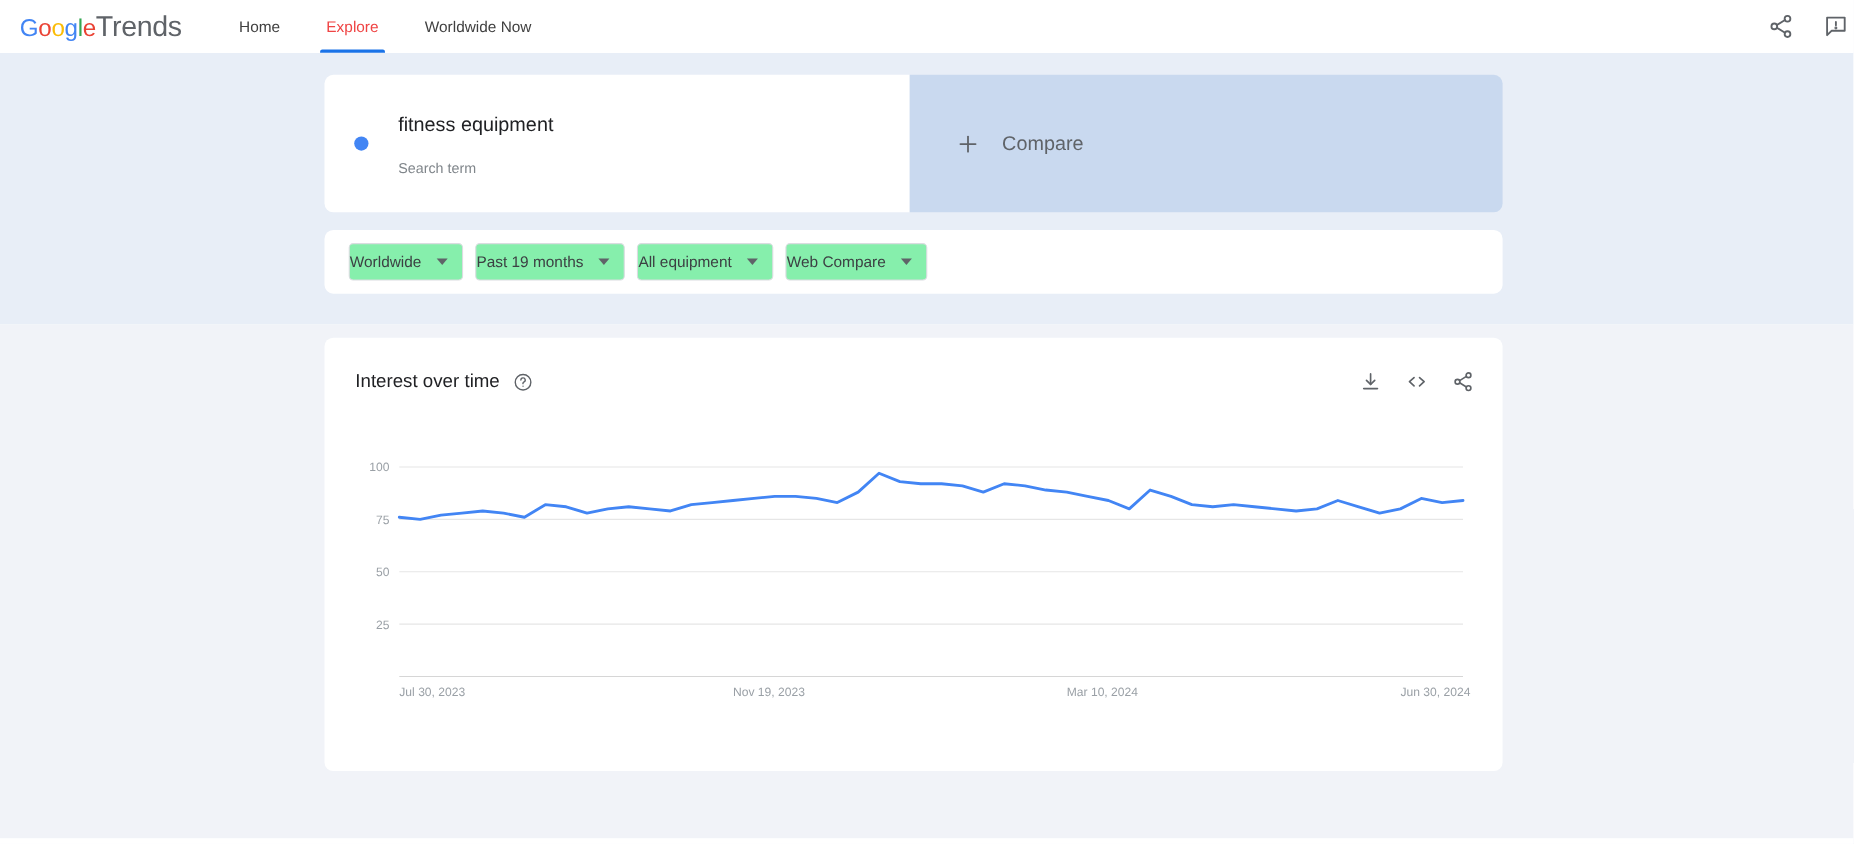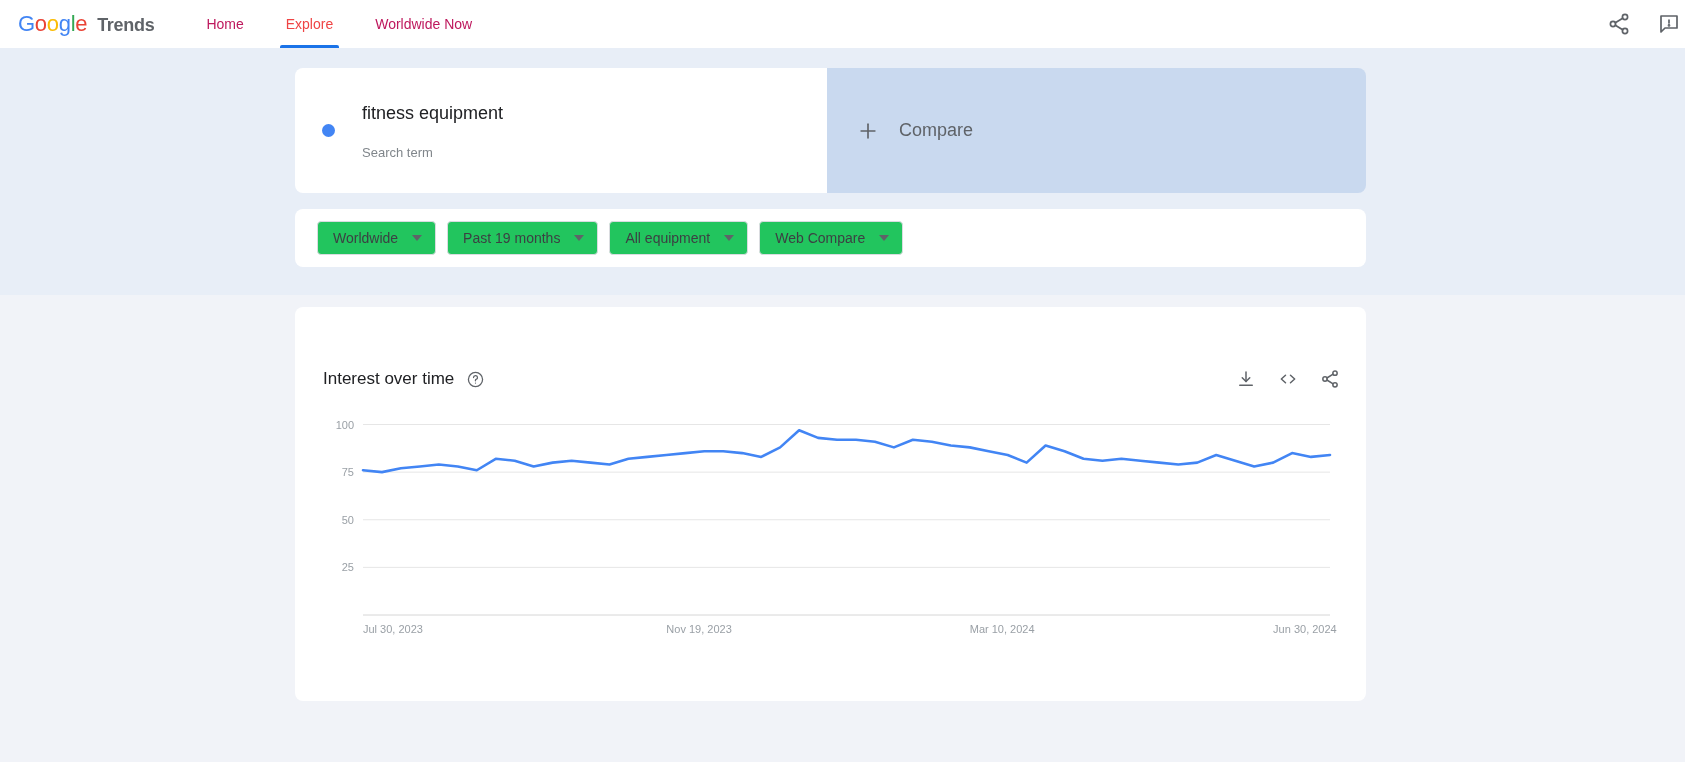--- a/index.html
+++ b/index.html
@@ -27,30 +27,30 @@
     margin-right: 46px;
     display: flex;
     align-items: baseline;
   }
   .logo .g1 { color: #4285F4; }
   .logo .o1 { color: #EA4335; }
   .logo .o2 { color: #FBBC05; }
   .logo .g2 { color: #4285F4; }
   .logo .l1 { color: #34A853; }
   .logo .e1 { color: #EA4335; }
-  .logo .trends { color: #5F6368; margin-left: 10px; font-size: 18px; font-weight: bold; }
+  .logo .trends { color: #5F6368; margin-left: 0; font-size: 26px; }
 
   .nav { display: flex; align-items: stretch; height: 48px; }
   .nav-item {
     display: flex;
     align-items: center;
     padding: 0 6px;
     margin-right: 30px;
     font-size: 14px;
-    color: #be185d;
+    color: #404040;
     cursor: pointer;
     position: relative;
   }
   .nav-item.active { color: #ef4444; }
   .nav-item.active::after {
     content: "";
     position: absolute;
     left: 0; right: 0; bottom: 0;
     height: 3px;
     background: #1A73E8;
@@ -100,21 +100,21 @@
     font-size: 13px;
     color: #80868B;
     margin-top: 20px;
   }
   .compare-card {
     flex: 1;
     background: #C9D9EF;
     border-radius: 0 8px 8px 0;
     display: flex;
     align-items: center;
-    padding-left: 30px;
+    padding-left: 42px;
     cursor: pointer;
   }
   .plus-ico {
     width: 22px; height: 22px;
     color: #5F6368;
     margin-right: 20px;
     flex: 0 0 auto;
   }
   .compare-label { font-size: 18px; color: #5F6368; }
 
@@ -127,25 +127,25 @@
     align-items: center;
     padding-left: 22px;
     gap: 11px;
   }
   .pill {
     height: 34px;
     border: 1px solid #DADCE0;
     border-radius: 4px;
     display: flex;
     align-items: center;
-    padding: 0 13px 0 15px;
+    padding: 0 13px 0 0;
     font-size: 14px;
     color: #3C4043;
     cursor: pointer;
-    background: #22c55e;
+    background: #86efac;
     white-space: nowrap;
   }
   .pill .caret {
     margin-left: 14px;
     width: 0; height: 0;
     border-left: 5px solid transparent;
     border-right: 5px solid transparent;
     border-top: 6px solid #5F6368;
   }
 
@@ -160,21 +160,20 @@
     margin-left: 295px;
     background: #ffffff;
     border-radius: 8px;
     height: 394px;
     position: relative;
     padding: 30px 26px 0 28px;
   }
   .chart-head {
     display: flex;
     align-items: center;
-    margin-top: 32px;
   }
   .chart-title {
     font-size: 17px;
     color: #202124;
   }
   .help-ico {
     width: 17px; height: 17px;
     margin-left: 13px;
     color: #5F6368;
     cursor: pointer;

